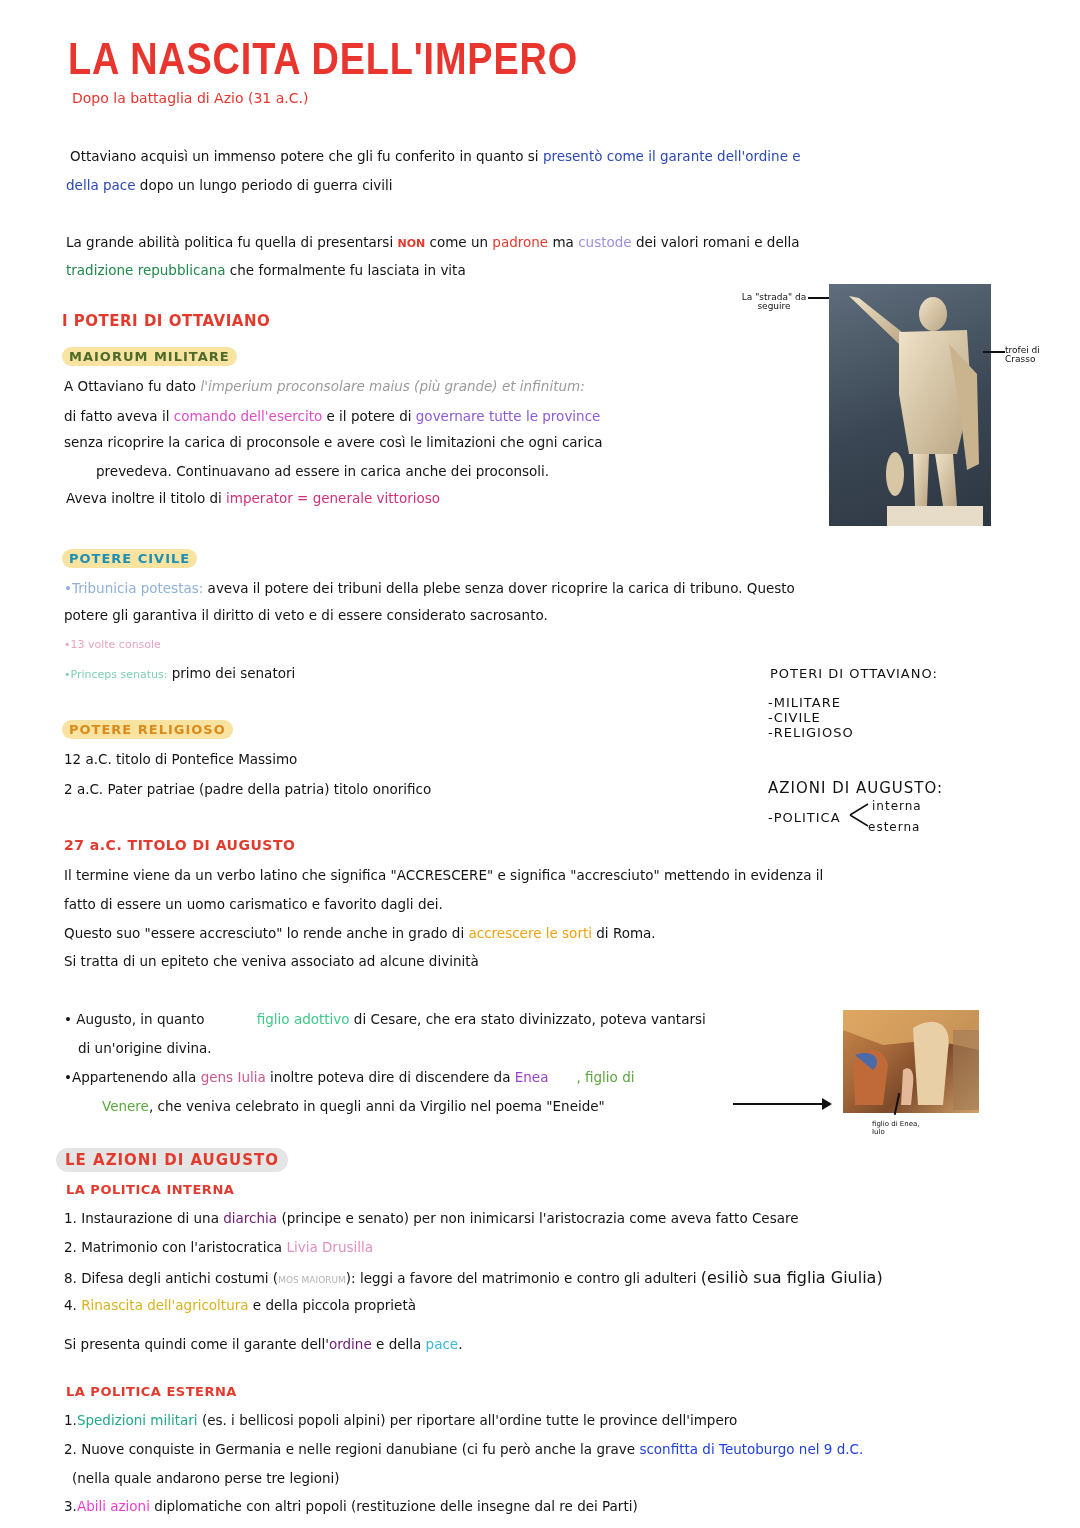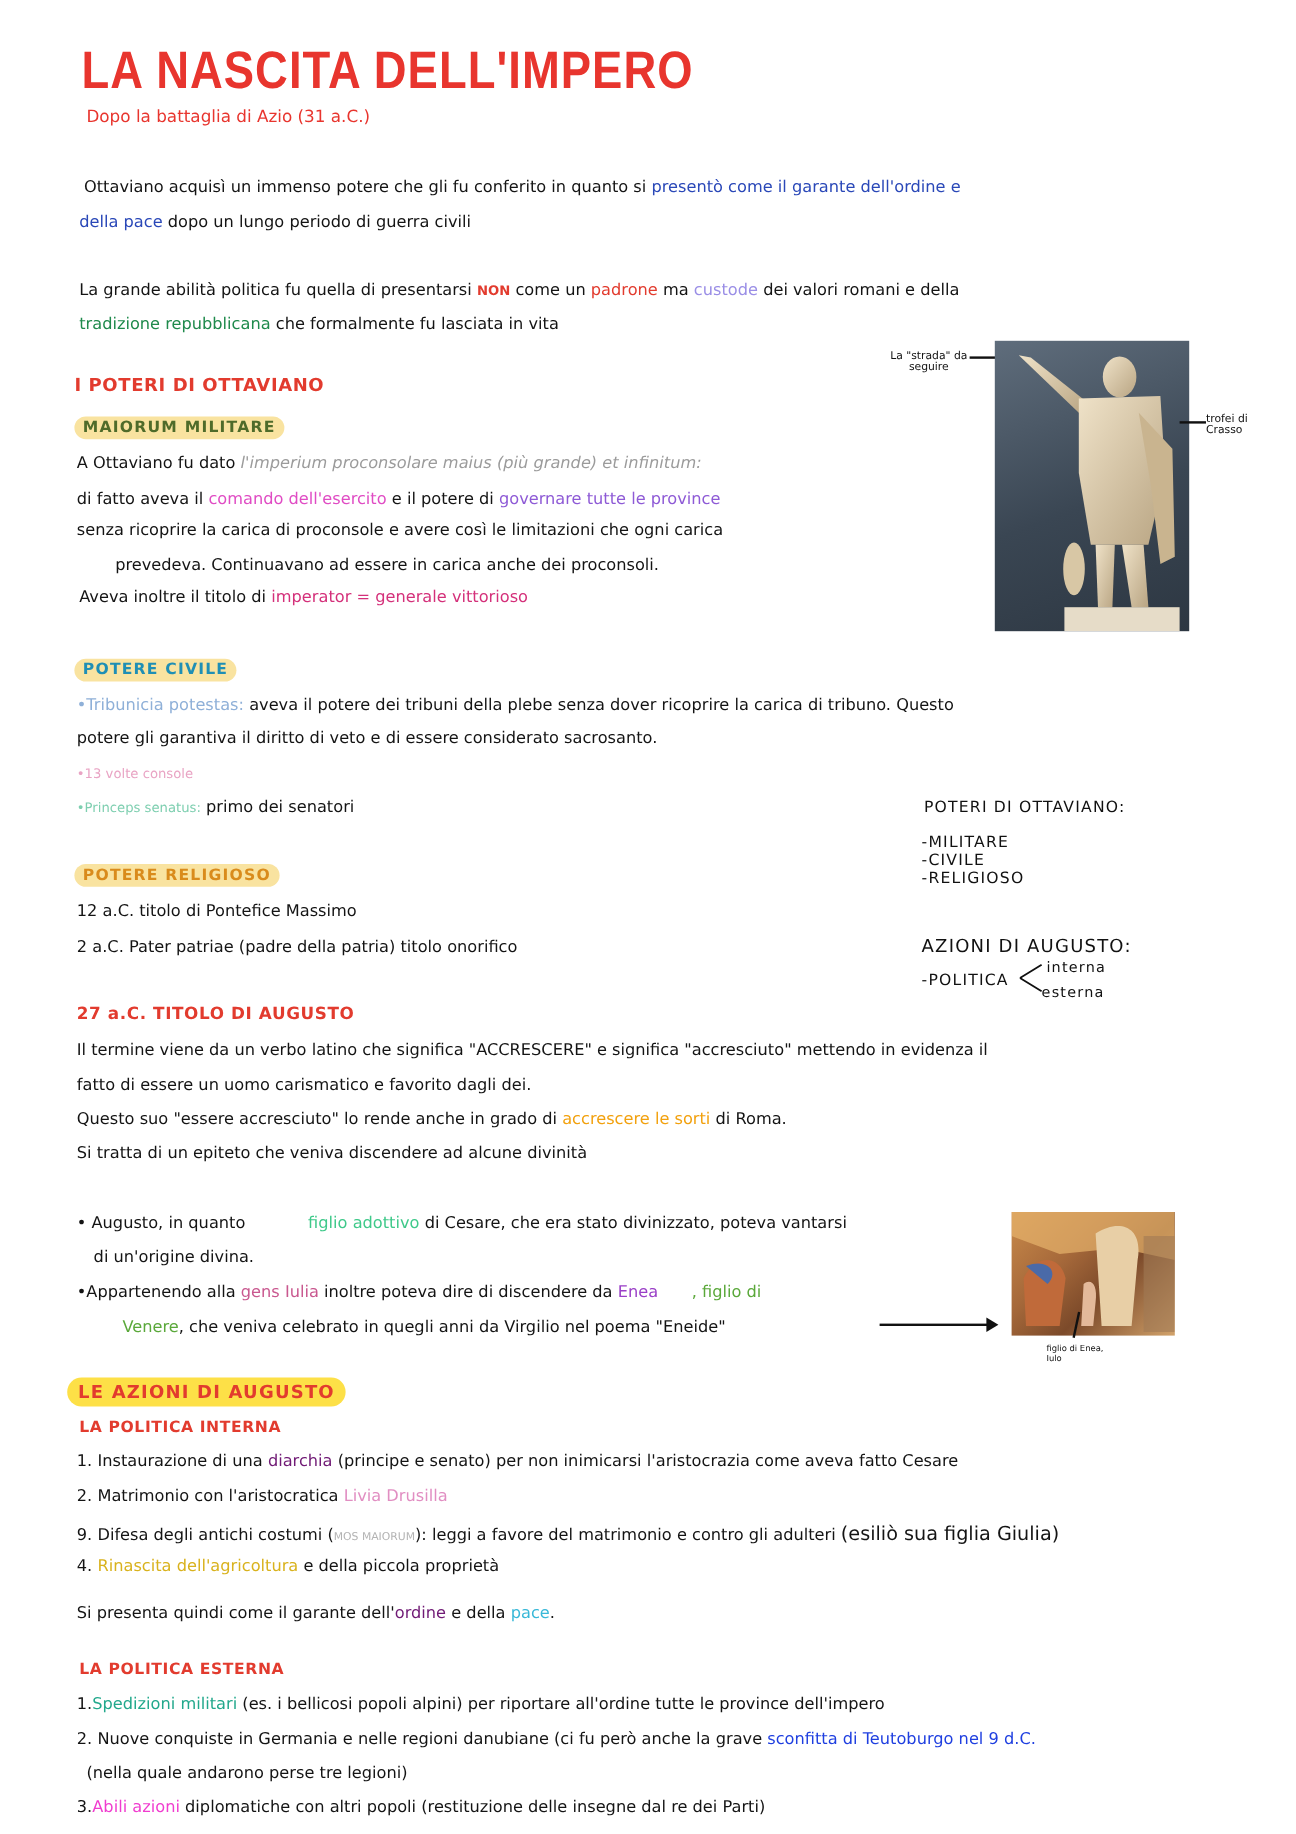--- a/index.html
+++ b/index.html
@@ -13,21 +13,21 @@
     color: #e8352e; letter-spacing: 1px; transform: scaleX(0.86); transform-origin: left;
     font-family: "Liberation Sans Narrow", "Liberation Sans", sans-serif;
   }
   .subtitle { left: 72px; top: 90px; font-size: 14px; color: #e8352e; }
   .line { font-size: 13.5px; white-space: nowrap; }
   .heading-red { color: #e23b2e; font-size: 15px; font-weight: bold; letter-spacing: 0.5px; }
   .pill {
     background: #f9e3a0; border-radius: 12px; padding: 2px 7px;
     font-size: 13px; font-weight: bold; letter-spacing: 1px;
   }
-  .pill-pink { background: #fde047; border-radius: 14px; padding: 3px 9px; font-size: 15px; font-weight: bold; color: #e23b2e; letter-spacing: 1px; }
+  .pill-pink { background: #e5e5e5; border-radius: 14px; padding: 3px 9px; font-size: 15px; font-weight: bold; color: #e23b2e; letter-spacing: 1px; }
   .blue { color: #2a48b8; }
   .red { color: #e23b2e; }
   .lavender { color: #9a8ee6; }
   .green { color: #1f8a4c; }
   .grey-italic { color: #9b9b9b; font-style: italic; }
   .magenta { color: #e04cc4; }
   .violet { color: #8e5ad6; }
   .crimson { color: #d4307a; }
   .lightblue { color: #8fb0d8; }
   .pink { color: #e9a4c4; }
@@ -161,21 +161,21 @@
 <div class="abs summary" style="left:868px; top:820px; font-size:12px;">esterna</div>
 
 <div class="abs heading-red" style="left:64px; top:837px; font-size:14px;">27 a.C. TITOLO DI AUGUSTO</div>
 <div class="abs line" style="left:64px; top:867px;">Il termine viene da un verbo latino che significa "ACCRESCERE" e significa "accresciuto" mettendo in evidenza il</div>
 <div class="abs line" style="left:64px; top:896px;">fatto di essere un uomo carismatico e favorito dagli dei.</div>
 <div class="abs line" style="left:64px; top:925px;">
   <span>Questo suo "essere accresciuto" lo rende anche in grado di</span>
   <span class="orange">accrescere le sorti</span>
   <span>di Roma.</span>
 </div>
-<div class="abs line" style="left:64px; top:953px;">Si tratta di un epiteto che veniva discendere ad alcune divinità</div>
+<div class="abs line" style="left:64px; top:953px;">Si tratta di un epiteto che veniva associato ad alcune divinità</div>
 
 <div class="abs line" style="left:64px; top:1011px;">
   <span>• Augusto, in quanto</span>
   <span class="ltgreen">figlio adottivo</span>
   <span>di Cesare, che era stato divinizzato, poteva vantarsi</span>
 </div>
 <div class="abs line" style="left:78px; top:1040px;">di un'origine divina.</div>
 <div class="abs line" style="left:64px; top:1069px;">
   <span>•Appartenendo alla</span>
   <span class="rose">gens Iulia</span>
@@ -206,21 +206,21 @@
 <div class="abs line" style="left:64px; top:1210px;">
   <span>1. Instaurazione di una</span>
   <span class="burnt">diarchia</span>
   <span>(principe e senato) per non inimicarsi l'aristocrazia come aveva fatto Cesare</span>
 </div>
 <div class="abs line" style="left:64px; top:1239px;">
   <span>2. Matrimonio con l'aristocratica</span>
   <span class="pinkish">Livia Drusilla</span>
 </div>
 <div class="abs line" style="left:64px; top:1268px;">
-  <span>9. Difesa degli antichi costumi (</span><span class="grey" style="font-size:9px;">MOS MAIORUM</span><span>): leggi a favore del matrimonio e contro gli adulteri</span>
+  <span>8. Difesa degli antichi costumi (</span><span class="grey" style="font-size:9px;">MOS MAIORUM</span><span>): leggi a favore del matrimonio e contro gli adulteri</span>
   <span style="font-size:16px;">(esiliò sua figlia Giulia)</span>
 </div>
 <div class="abs line" style="left:64px; top:1297px;">
   <span>4.</span>
   <span class="mustard">Rinascita dell'agricoltura</span>
   <span>e della piccola proprietà</span>
 </div>
 <div class="abs line" style="left:64px; top:1336px;">
   <span>Si presenta quindi come il garante dell'</span><span class="burnt">ordine</span>
   <span>e della</span>

